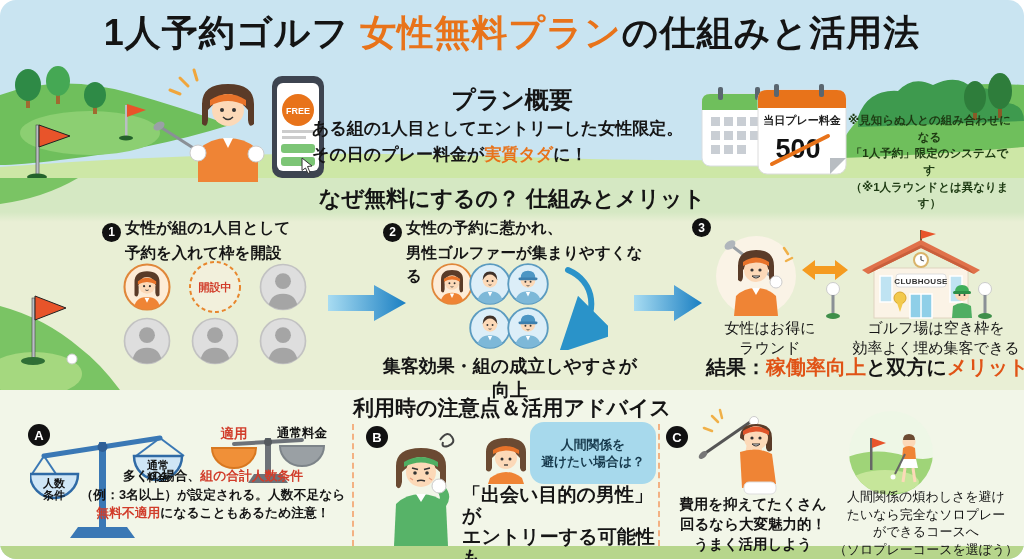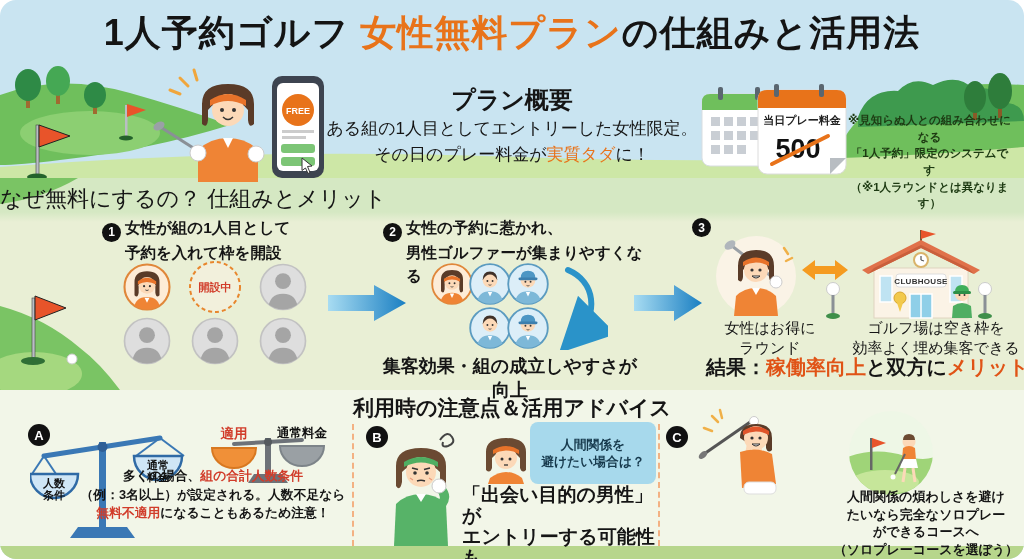--- a/index.html
+++ b/index.html
@@ -10,46 +10,46 @@
   .abs{position:absolute}
   svg text{font-family:"Liberation Sans","DejaVu Sans",sans-serif}
   .title{left:0;top:9px;width:1024px;text-align:center;font-size:36px;font-weight:900;
          letter-spacing:1px;color:#141414;white-space:nowrap}
   .hl{color:#e8731a}
   .band-mid{left:0;top:178px;width:1024px;height:212px;
             background:linear-gradient(180deg,#d5e8c3 0,#d5e8c3 34px,#e9efd5 44px,#e9efd5 100%)}
   .band-bottom{left:0;top:390px;width:1024px;height:156px;background:#f2f6e8}
   .band-grass{left:0;top:546px;width:1024px;height:13px;background:#b7d68c}
   .ov-head{font-size:24px;font-weight:900;text-align:center}
-  .ov-lines{font-size:17px;font-weight:400;text-align:center;line-height:1.55}
+  .ov-lines{font-size:17px;font-weight:700;line-height:1.55}
   .note{font-size:11.5px;font-weight:800;color:#1d3a12;text-align:center;line-height:1.45}
-  .mid-head{left:0;top:184px;width:1024px;text-align:left;font-size:22px;font-weight:400}
+  .mid-head{left:0;top:184px;width:1024px;text-align:center;font-size:22px;font-weight:700}
   .step-text{font-size:15.5px;font-weight:800;line-height:1.45}
   .step-text .l2{padding-left:23px}
   .numbadge{display:inline-flex;width:19px;height:19px;border-radius:50%;background:#111;
             color:#fff;font-size:12px;font-weight:800;align-items:center;justify-content:center;
             margin-right:4px;vertical-align:-3px}
   .caption{font-size:18px;font-weight:900;text-align:center}
   .cap2{font-size:15px;font-weight:400;text-align:center;line-height:1.35}
   .result{font-size:20px;font-weight:900;white-space:nowrap}
   .or{color:#e05316}
   .rd{color:#d13c2a}
   .adv-head{left:0;top:394px;width:1024px;text-align:center;font-size:21px;font-weight:900}
   .sep{width:0;height:122px;border-left:2px dashed #f3b183}
   .abc{width:22px;height:22px;border-radius:50%;background:#111;color:#fff;display:flex;
        align-items:center;justify-content:center;font-size:13px;font-weight:900}
   .a-text{font-size:12.8px;font-weight:800;line-height:18.5px;text-align:center}
   .b-text{font-size:19px;font-weight:800;line-height:21px}
-  .bubble{background:#a7d9ec;border-radius:8px;display:flex;flex-direction:column;
+  .bubble{background:#a7d9ec;border-radius:14px;display:flex;flex-direction:column;
           align-items:center;justify-content:center;font-size:12.8px;font-weight:800;
           color:#173a4d;line-height:17px}
   .bubble::after{content:"";position:absolute;left:-9px;bottom:13px;border:9px solid transparent;
           border-right-color:#a7d9ec}
   .c-left{font-size:14.5px;font-weight:800;line-height:20px;text-align:center}
-  .c-right{font-size:13px;font-weight:700;line-height:17.5px;text-align:center}
+  .c-right{font-size:13px;font-weight:400;line-height:17.5px;text-align:center}
 </style>
 </head>
 <body>
 
 <svg width="0" height="0" style="position:absolute" aria-hidden="true">
   <defs>
     <linearGradient id="agrad" x1="0" y1="0" x2="1" y2="0">
       <stop offset="0" stop-color="#a8dcf2"></stop>
         <stop offset="1" stop-color="#1a7fc2"></stop>
     </linearGradient>
@@ -437,20 +437,25 @@
     <circle cx="64" cy="13" r="4.5" fill="#fff" stroke="#ccc"></circle>
     <path d="M50,30 Q50,16 66,16 Q82,16 82,30 L82,42 Q78,46 76,40 L76,34 Q70,28 66,28 Q60,28 56,34 Z" fill="#5a3b28"></path>
     <circle cx="66" cy="30" r="12" fill="#fcd9b8"></circle>
     <path d="M53,23 Q66,14 79,23 L79,27 Q66,20 53,27 Z" fill="#e0542a"></path>
     <circle cx="62" cy="30" r="1.6" fill="#333"></circle>
       <circle cx="70" cy="30" r="1.6" fill="#333"></circle>
     <path d="M62,36 Q66,40 70,36 Z" fill="#fff" stroke="#333" stroke-width="1"></path>
     <path d="M50,44 Q66,38 82,46 L86,76 L52,80 Z" fill="#ef8435"></path>
     <rect x="54" y="74" width="32" height="12" rx="5" fill="#fff" stroke="#ddd"></rect>
   </svg>
+  <div class="abs c-left" style="left:669px;top:494px;width:168px">
+    <div>費用を抑えてたくさん</div>
+    <div>回るなら大変魅力的！</div>
+    <div>うまく活用しよう</div>
+  </div>
   <svg class="abs" style="left:845px;top:410px" width="92" height="86" viewBox="0 0 92 86">
     <clipPath id="sceneclip">
         <circle cx="46" cy="43" r="42"></circle>
       </clipPath>
     <circle cx="46" cy="43" r="42" fill="#eef7e6"></circle>
     <g clip-path="url(#sceneclip)">
       <path d="M0,48 Q30,36 60,46 Q80,52 92,46 L92,86 L0,86 Z" fill="#9fd478"></path>
       <ellipse cx="40" cy="72" rx="34" ry="12" fill="#c6e69a"></ellipse>
       <rect x="25" y="28" width="2.5" height="32" fill="#666"></rect>
       <polygon points="27,28 41,33 27,38" fill="#e8542a"></polygon>

